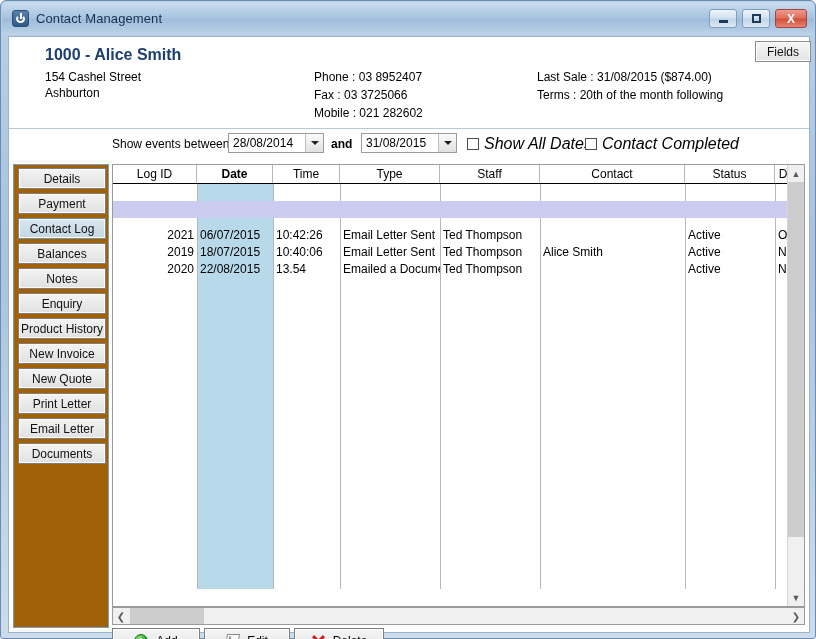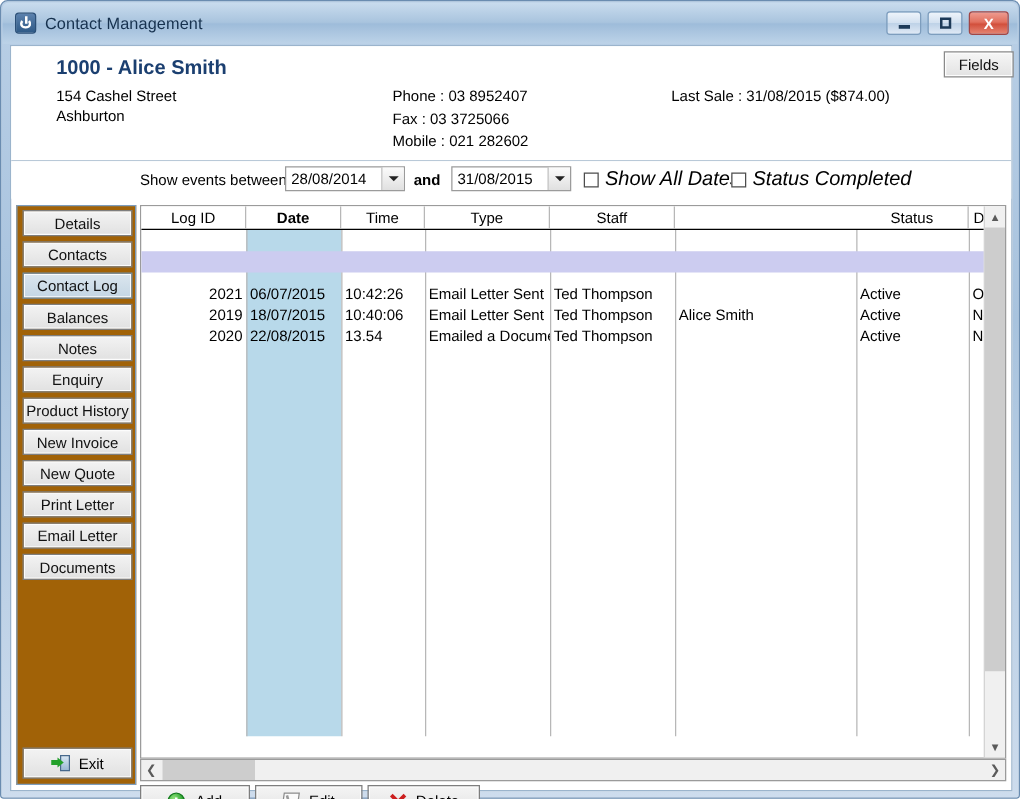--- a/index.html
+++ b/index.html
@@ -438,20 +438,21 @@
       <div class="addr2">Ashburton</div>
 
       <div class="col-mid">
         <div>Phone : 03 8952407</div>
         <div>Fax : 03 3725066</div>
         <div>Mobile : 021 282602</div>
       </div>
 
       <div class="col-right">
         <div>Last Sale : 31/08/2015   ($874.00)</div>
+        <div>Terms : 20th of the month following</div>
       </div>
 
       <div class="fields-btn">Fields</div>
     </div>
 
     <div class="filter-bar">
       <div class="filter-label" id="lbl-between">Show events between</div>
 
       <div class="date-combo" id="date-from">
         <span class="val">28/08/2014</span>
@@ -469,31 +470,31 @@
           </span>
       </div>
 
       <div class="chk-wrap" id="chk-alldates">
         <span class="chk-box"></span>
         <span>Show All Dates</span>
       </div>
 
       <div class="chk-wrap" id="chk-completed">
         <span class="chk-box"></span>
-        <span>Status Completed</span>
+        <span>Contact Completed</span>
       </div>
     </div>
 
     <div class="sidebar">
       <div id="sidebar-buttons">
           <div class="side-btn">
             <span>Details</span>
           </div>
           <div class="side-btn">
-            <span>Contacts</span>
+            <span>Payment</span>
           </div>
           <div class="side-btn active">
             <span>Contact Log</span>
           </div>
           <div class="side-btn">
             <span>Balances</span>
           </div>
           <div class="side-btn">
             <span>Notes</span>
           </div>
@@ -512,36 +513,30 @@
           <div class="side-btn">
             <span>Print Letter</span>
           </div>
           <div class="side-btn">
             <span>Email Letter</span>
           </div>
           <div class="side-btn">
             <span>Documents</span>
           </div>
         </div>
-      <div class="exit-btn">
-        <span class="exit-icon">
-          <span class="door"></span>
-            <span class="arr"></span>
-        </span>
-        <span>Exit</span>
-      </div>
     </div>
 
     <div class="grid-area">
       <div class="grid-head" id="grid-head">
           <div class="hcell" style="left: 0px; width: 84px;">Log ID</div>
           <div class="hcell bold" style="left: 84px; width: 76px;">Date</div>
           <div class="hcell" style="left: 160px; width: 67px;">Time</div>
           <div class="hcell" style="left: 227px; width: 100px;">Type</div>
           <div class="hcell" style="left: 327px; width: 100px;">Staff</div>
+          <div class="hcell" style="left: 427px; width: 145px;">Contact</div>
           <div class="hcell" style="left: 572px; width: 90px;">Status</div>
           <div class="hcell" style="left: 662px; width: 30px;">Des</div>
         </div>
       <div class="grid-body" id="grid-body">
           <div class="col-shade" style="left: 84px; width: 76px; background: rgb(184, 217, 234);"></div>
           <div class="vline" style="left: 84px;"></div>
           <div class="vline" style="left: 160px;"></div>
           <div class="vline" style="left: 227px;"></div>
           <div class="vline" style="left: 327px;"></div>
           <div class="vline" style="left: 427px;"></div>

